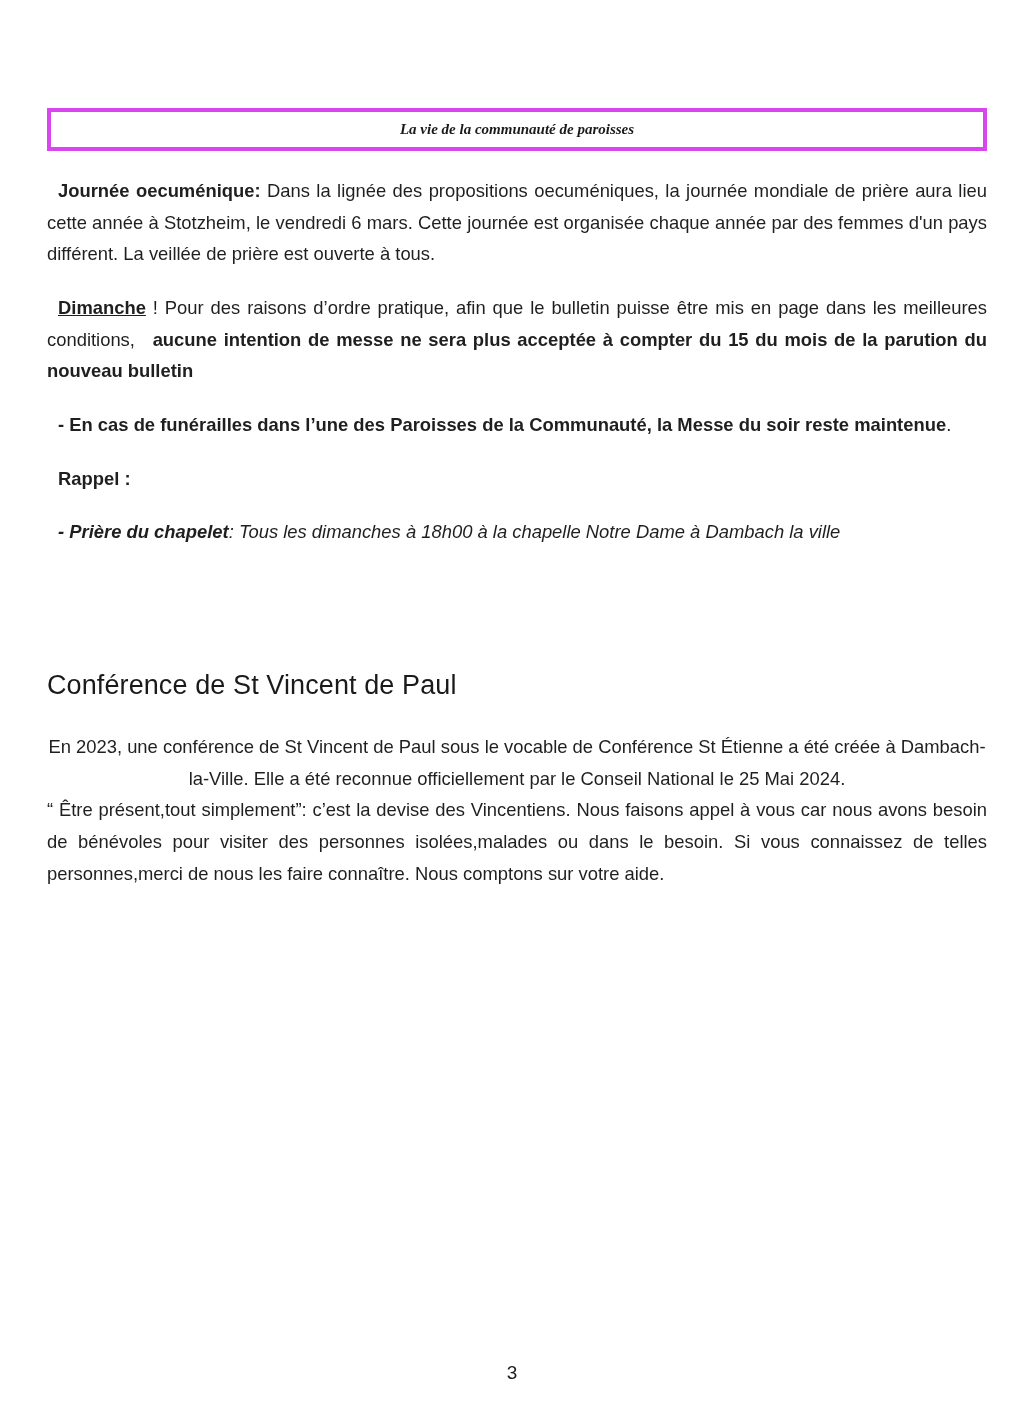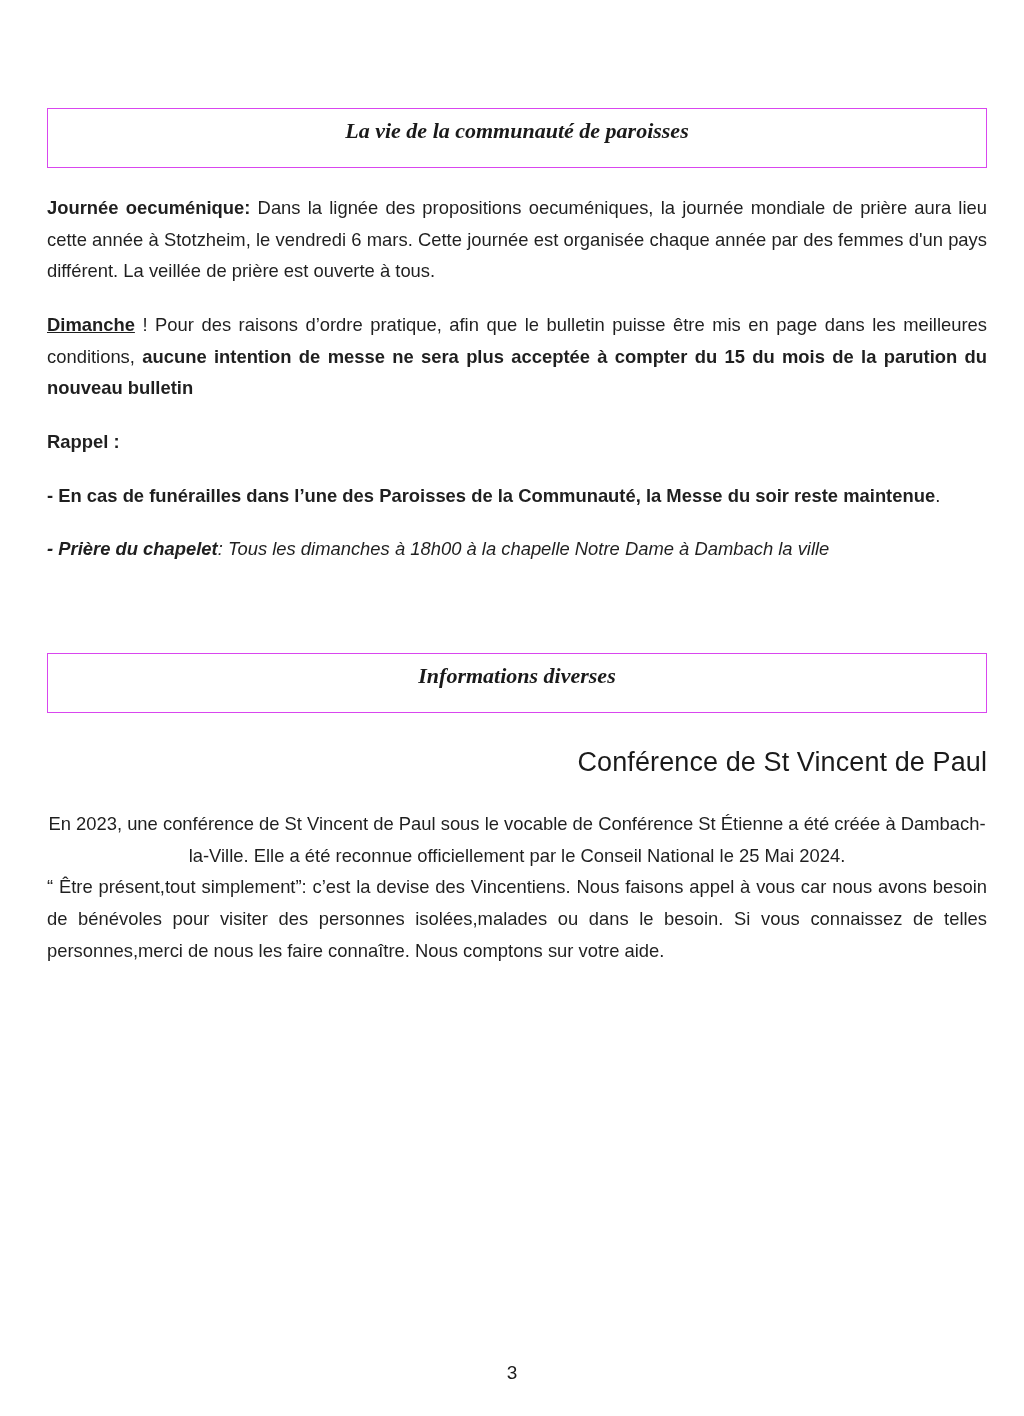--- a/index.html
+++ b/index.html
@@ -24,47 +24,47 @@
   }
   .content {
     position: absolute;
     left: 47px;
     top: 0;
     width: 940px;
   }
 
   
   .banner {
-    border: 1px solid #d946ef;
+    border: 4px solid #d946ef;
     box-sizing: border-box;
     text-align: center;
     font-family: "Liberation Serif", serif;
     font-style: italic;
     font-weight: bold;
-    font-size: 22px;
+    font-size: 15px;
     color: #1a1a1a;
-    padding: 9px 0 23px 0;
+    padding: 9px 0 9px 0;
   }
 
   p {
     margin: 0;
     font-size: 18.4px;
     line-height: 1.72;
     text-align: justify;
     text-justify: inter-word;
     color: #1f1f1f;
   }
-  .b { font-weight: bold; }
+  .b { font-weight: bold; margin-left: 11px; }
   .u { text-decoration: underline; }
 
   .para { margin-bottom: 22px; }
   .para-tight { margin-bottom: 20px; font-style: italic; }
 
   .h-conf {
-    text-align: right;
+    text-align: left;
     font-size: 27px;
     font-weight: normal;
     letter-spacing: 0.1px;
     color: #1a1a1a;
     margin: 0;
   }
 
   .block-nojustify p { text-align: center; }
 
   .pagenum {
@@ -97,38 +97,37 @@
 
     <p class="para">
       <span class="b">Journée oecuménique:</span><span> Dans la lignée des propositions oecuméniques, la journée mondiale de prière aura lieu cette année à Stotzheim, le vendredi 6 mars. Cette journée est organisée chaque année par des femmes d'un pays différent. La veillée de prière est ouverte à tous.</span>
     </p>
 
     <p class="para">
       <span class="u b">Dimanche</span><span> ! Pour des raisons d’ordre pratique, afin que le bulletin puisse être mis en page dans les meilleures conditions, </span><span class="b">aucune intention de messe ne sera plus acceptée à compter du 15 du mois de la parution du nouveau bulletin</span>
     </p>
 
     <p class="para">
-      <span class="b">Rappel :</span>
+      <span class="b">- En cas de funérailles dans l’une des Paroisses de la Communauté, la Messe du soir reste maintenue</span><span>.</span>
     </p>
 
     <p class="para">
-      <span class="b">- En cas de funérailles dans l’une des Paroisses de la Communauté, la Messe du soir reste maintenue</span><span>.</span>
+      <span class="b">Rappel :</span>
     </p>
 
 
 
 
 
     <p class="para-tight">
       <span class="b">- Prière du chapelet</span><span>:  Tous les dimanches à 18h00 à la chapelle Notre Dame à Dambach la ville</span>
     </p>
 
     <div class="spacer-3"></div>
 
-    <div class="banner">Informations diverses</div>
 
     <div class="spacer-4"></div>
 
     <h2 class="h-conf">Conférence de St Vincent de Paul</h2>
 
     <div class="spacer-5"></div>
 
     <div class="block-nojustify">
       <p>En 2023, une conférence de St Vincent de Paul sous le vocable de Conférence St Étienne a été créée à Dambach-la-Ville. Elle a été reconnue officiellement par le Conseil National le 25 Mai 2024.</p>
     </div>

